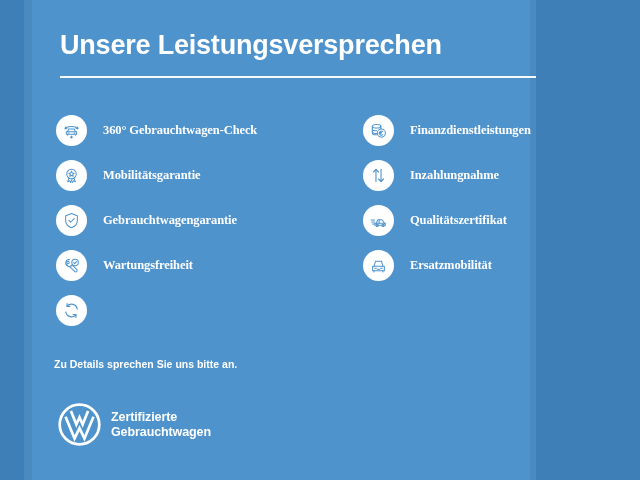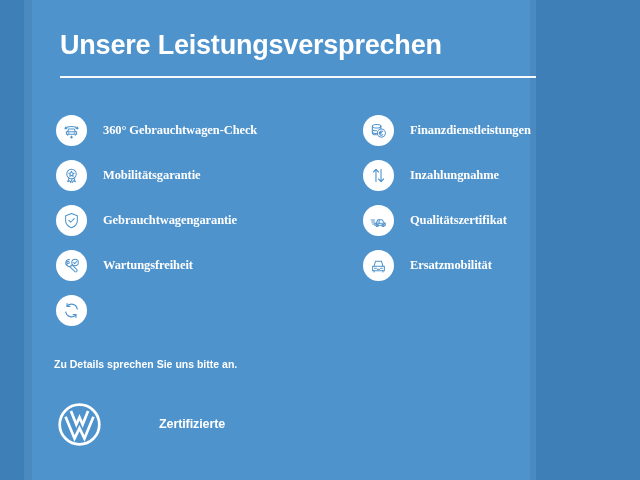--- a/index.html
+++ b/index.html
@@ -107,21 +107,20 @@
     white-space: nowrap;
     text-align: right;
   }
 
   #brand-lockup {
     position: absolute;
     left: 33px;
     top: 402px;
     display: flex;
     align-items: center;
-    gap: 48px;
   }
   #vw-logo {
     width: 45px;
     height: 45px;
     min-width: 45px;
   }
   #brand-text {
     margin-left: 9px;
     font-size: 12.5px;
     font-weight: bold;
@@ -273,16 +272,17 @@
   <div id="footer-note">Zu Details sprechen Sie uns bitte an.</div>
 
   <div id="brand-lockup">
     <svg id="vw-logo" viewBox="0 0 100 100">
       <circle cx="50" cy="50" r="44" fill="none" stroke="#ffffff" stroke-width="6"></circle>
       <path fill="none" stroke="#ffffff" stroke-width="6" stroke-linejoin="miter" stroke-linecap="butt" d="M31 20 L43 50 L50 34 L57 50 L69 20
                M19 33 L39 81 L50 58 L61 81 L81 33"></path>
     </svg>
     <div id="brand-text">
       <span>Zertifizierte</span>
+      <span>Gebrauchtwagen</span>
     </div>
   </div>
 
 </div>
 
 </body></html>

